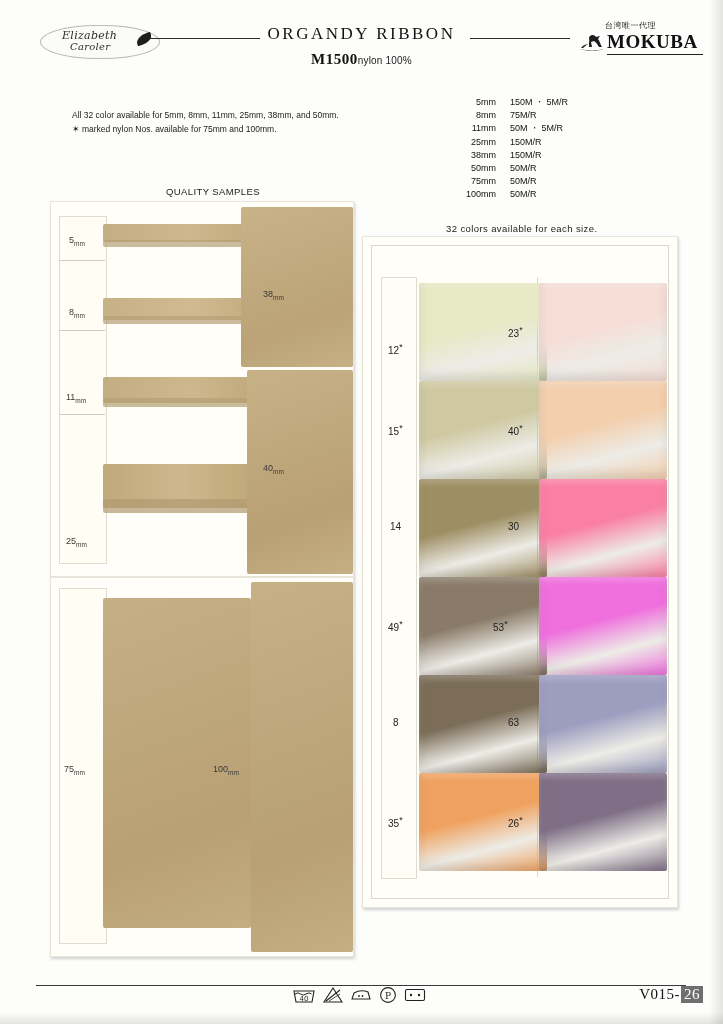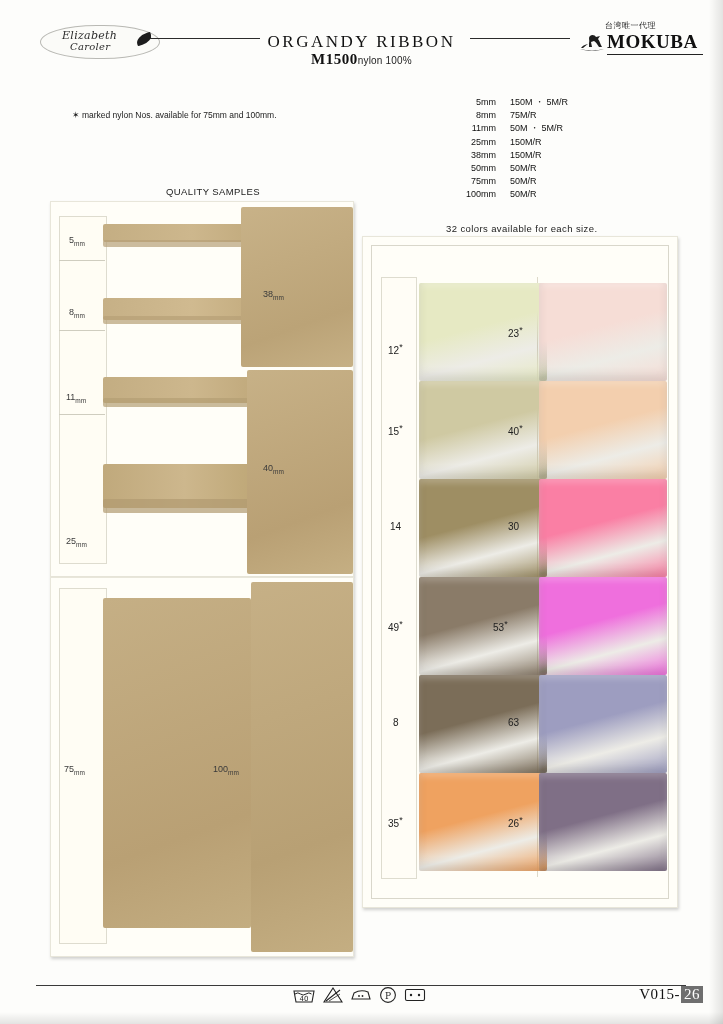--- a/index.html
+++ b/index.html
@@ -44,21 +44,20 @@
   .rule-left{
     position:absolute;left:150px;top:38px;width:110px;height:1px;background:#2b2b2b;
   }
   .rule-right{
     position:absolute;left:470px;top:38px;width:100px;height:1px;background:#2b2b2b;
   }
   .title{
     position:absolute;left:0;top:24px;width:723px;text-align:center;
     font-size:17px;letter-spacing:2.5px;color:#111;
     font-family:"Liberation Serif", serif;
-    margin-top:8px;
   }
   .subtitle{
     position:absolute;left:0;top:51px;width:723px;text-align:center;
     font-size:15px;font-weight:bold;letter-spacing:.5px;color:#111;
   }
   .subtitle .material{
     font-size:10px;font-weight:normal;letter-spacing:.2px;
     font-family:"Liberation Sans", sans-serif;
     color:#222;
   }
@@ -195,20 +194,21 @@
     <div class="agent">台湾唯一代理</div>
     <svg class="horse" viewBox="0 0 26 20">
       <path d="M2 17 C5 13,8 14,10 12 C11 9,9 7,11 5 C13 3,16 4,17 6 L21 5 L19 8 C21 10,21 13,23 16 L20 16 C18 13,17 11,15 10 L12 11 L13 16 L10 16 L10 12 C8 14,6 15,4 17 Z" fill="#1d1d1d"></path>
       <path d="M1 18 C7 20,19 20,25 18 C19 19.6,7 19.6,1 18 Z" fill="#1d1d1d"></path>
     </svg>
     <div class="word">MOKUBA</div>
     <div class="ul"></div>
   </div>
 
   <div class="note-block">
+    <div>All 32 color available for 5mm, 8mm, 11mm, 25mm, 38mm, and 50mm.</div>
     <div><span class="star">✶</span><span> marked nylon Nos. available for 75mm and 100mm.</span></div>
   </div>
 
   <div class="size-table">
     <div class="row">
         <div class="sz">5mm</div>
         <div class="pk">150M ・ 5M/R</div>
       </div>
     <div class="row">
         <div class="sz">8mm</div>

